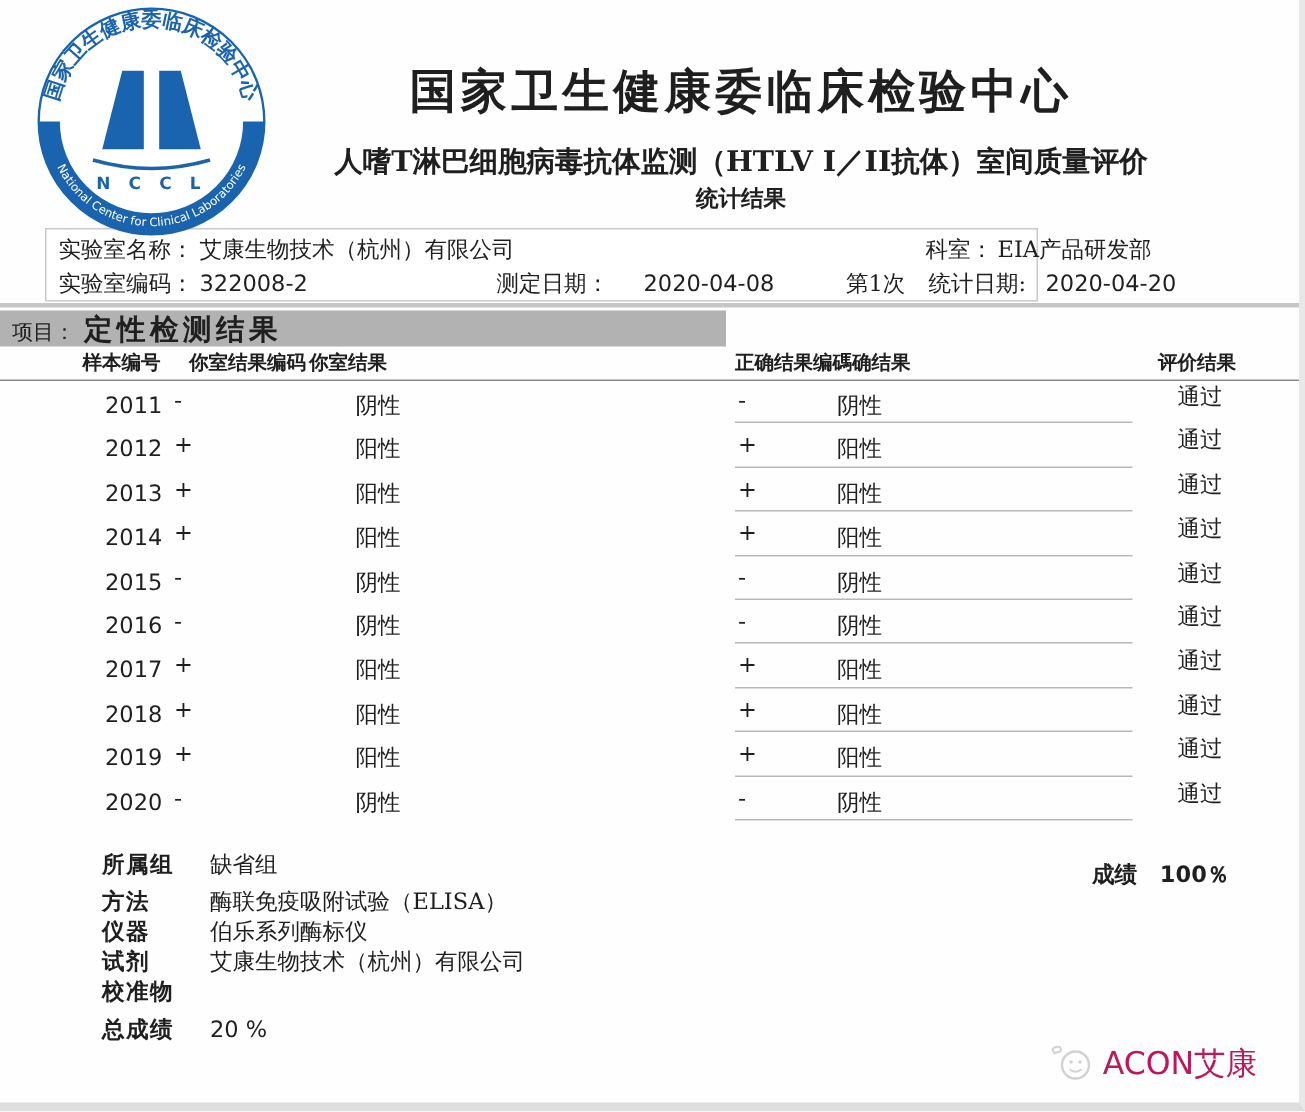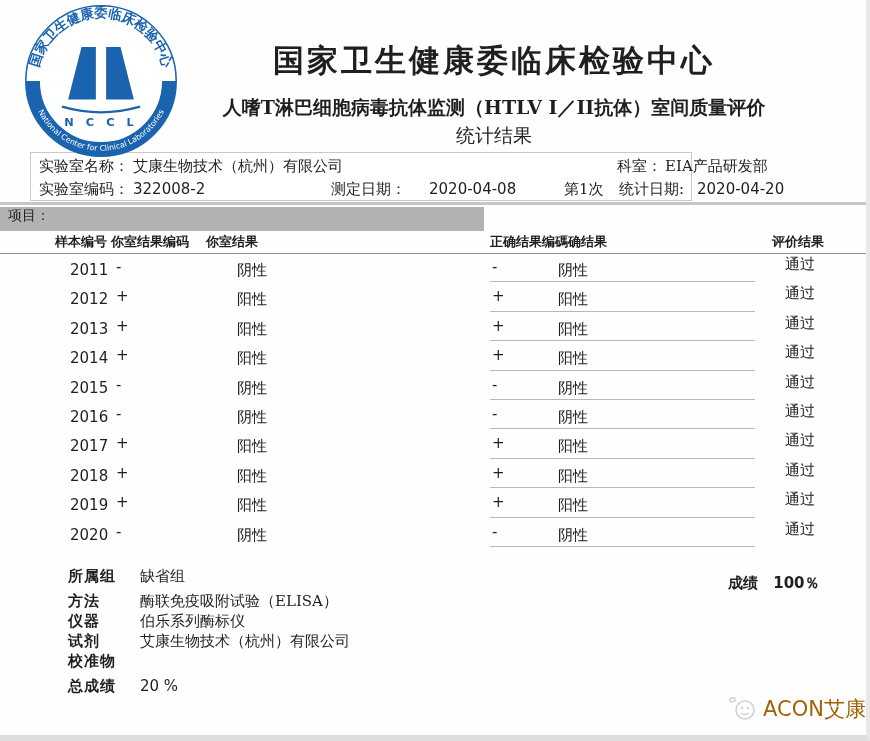--- a/index.html
+++ b/index.html
@@ -10,21 +10,21 @@
     overflow:hidden;
     border-right:4px solid #e8e8e8; border-bottom:6px solid #dedede;
   }
   .num { font-family:"DejaVu Sans","Liberation Sans",sans-serif; }
 
   
   .logo { position:absolute; left:24px; top:4px; width:154px; height:154px; z-index:3; }
   .titles { position:absolute; left:118px; top:40px; width:752px; text-align:center; z-index:1; }
   .main-title { font-size:31px; font-weight:bold; letter-spacing:3px; white-space:nowrap; }
   .subtitle  { font-size:19px; font-weight:bold; margin-top:13px; white-space:nowrap; }
-  .subtitle2 { font-size:19px; font-weight:normal; margin-top:2px; }
+  .subtitle2 { font-size:15px; font-weight:bold; margin-top:2px; }
 
   
   .info-box { position:absolute; left:30px; top:152px; width:662px; height:49px;
               border:1px solid #c9c9c9; font-size:15px; background:#fff; }
   .info-box span { position:absolute; white-space:nowrap; }
   .r1 { top:4px; } .r2 { top:27px; }
   .p-lab-name-label { left:8px; }   .p-lab-name  { left:102px; }
   .p-dept-label     { left:586px; } .p-dept      { left:634px; }
   .p-lab-code-label { left:8px; }   .p-lab-code  { left:102px; }
   .p-test-date-label{ left:300px; } .p-test-date { left:398px; }
@@ -36,21 +36,21 @@
   
   .project-bar { position:absolute; left:0; top:207px; width:484px; height:24px;
                  background:#b2b2b2; display:flex; align-items:baseline; padding-left:8px; }
   .project-label { font-size:14px; }
   .project-title { font-size:19px; font-weight:bold; letter-spacing:3px; margin-left:6px; }
 
   
   .table { position:absolute; left:0; top:233px; width:870px; }
   .thead { position:relative; height:21px; border-bottom:1px solid #8a8a8a; font-size:13px; font-weight:bold; }
   .thead span { position:absolute; white-space:nowrap; top:0; }
-  .h-sample { left:55px; } .h-your-code { left:111px; } .h-your-result { left:206px; }
+  .h-sample { left:55px; } .h-your-code { left:126px; } .h-your-result { left:206px; }
   .h-correct { left:490px; } .h-eval { left:772px; }
 
   .trow { position:relative; height:29.4px; font-size:15px; }
   .trow .c { position:absolute; white-space:nowrap; line-height:29px; top:2px; }
   .c1 { left:70px; font-size:15px; }
   .c2 { left:116px; top:-1px !important; }
   .c3 { left:237px; }
   .c4 { left:492px; top:-1px !important; }
   .c5 { left:558px; }
   .c6 { left:785px; top:-4px !important; }
@@ -60,22 +60,22 @@
   .summary { position:absolute; left:0; top:560px; width:870px; font-size:15px; }
   .frow { position:absolute; left:0; width:870px; height:21px; }
   .frow .flabel { position:absolute; left:68px; font-weight:bold; letter-spacing:1px; white-space:nowrap; }
   .frow .fvalue { position:absolute; left:140px; white-space:nowrap; }
   .f-group { top:7px; } .f-method { top:32px; } .f-instrument { top:52px; }
   .f-reagent { top:72px;text-align:center; } .f-calibrator { top:92px; } .f-total { top:117px; }
   .score { position:absolute; left:728px; top:7px; font-weight:bold; }
   .score .score-value { font-weight:bold; margin-left:10px; }
 
   
-  .watermark { position:absolute; right:0; bottom:12px; display:flex; align-items:center; gap:4px;
-               color:#a16207; font-size:21px; font-family:"DejaVu Sans","Liberation Sans",sans-serif; }
+  .watermark { position:absolute; right:28px; bottom:12px; display:flex; align-items:center; gap:4px;
+               color:#be185d; font-size:21px; font-family:"DejaVu Sans","Liberation Sans",sans-serif; }
 </style>
 </head>
 <body>
 
 <div class="page">
 
   <svg class="logo" viewBox="0 0 150 150">
     <defs>
       <path id="arcTop" d="M 13,75 A 62,62 0 0 1 137,75"></path>
       <path id="arcBot" d="M 7,75 A 68,68 0 0 0 143,75"></path>
@@ -112,20 +112,21 @@
     <span class="r2 p-test-date num">2020-04-08</span>
     <span class="r2 p-round">第1次</span>
     <span class="r2 p-stat-date-label">统计日期:</span>
     <span class="r2 p-stat-date num">2020-04-20</span>
   </div>
 
   <div class="divider"></div>
 
   <div class="project-bar">
     <span class="project-label">项目：</span>
+    <span class="project-title">定性检测结果</span>
   </div>
 
   <div class="table">
     <div class="thead">
       <span class="h-sample">样本编号</span>
       <span class="h-your-code">你室结果编码</span>
       <span class="h-your-result">你室结果</span>
       <span class="h-correct">正确结果编碼确结果</span>
       <span class="h-eval">评价结果</span>
     </div>

